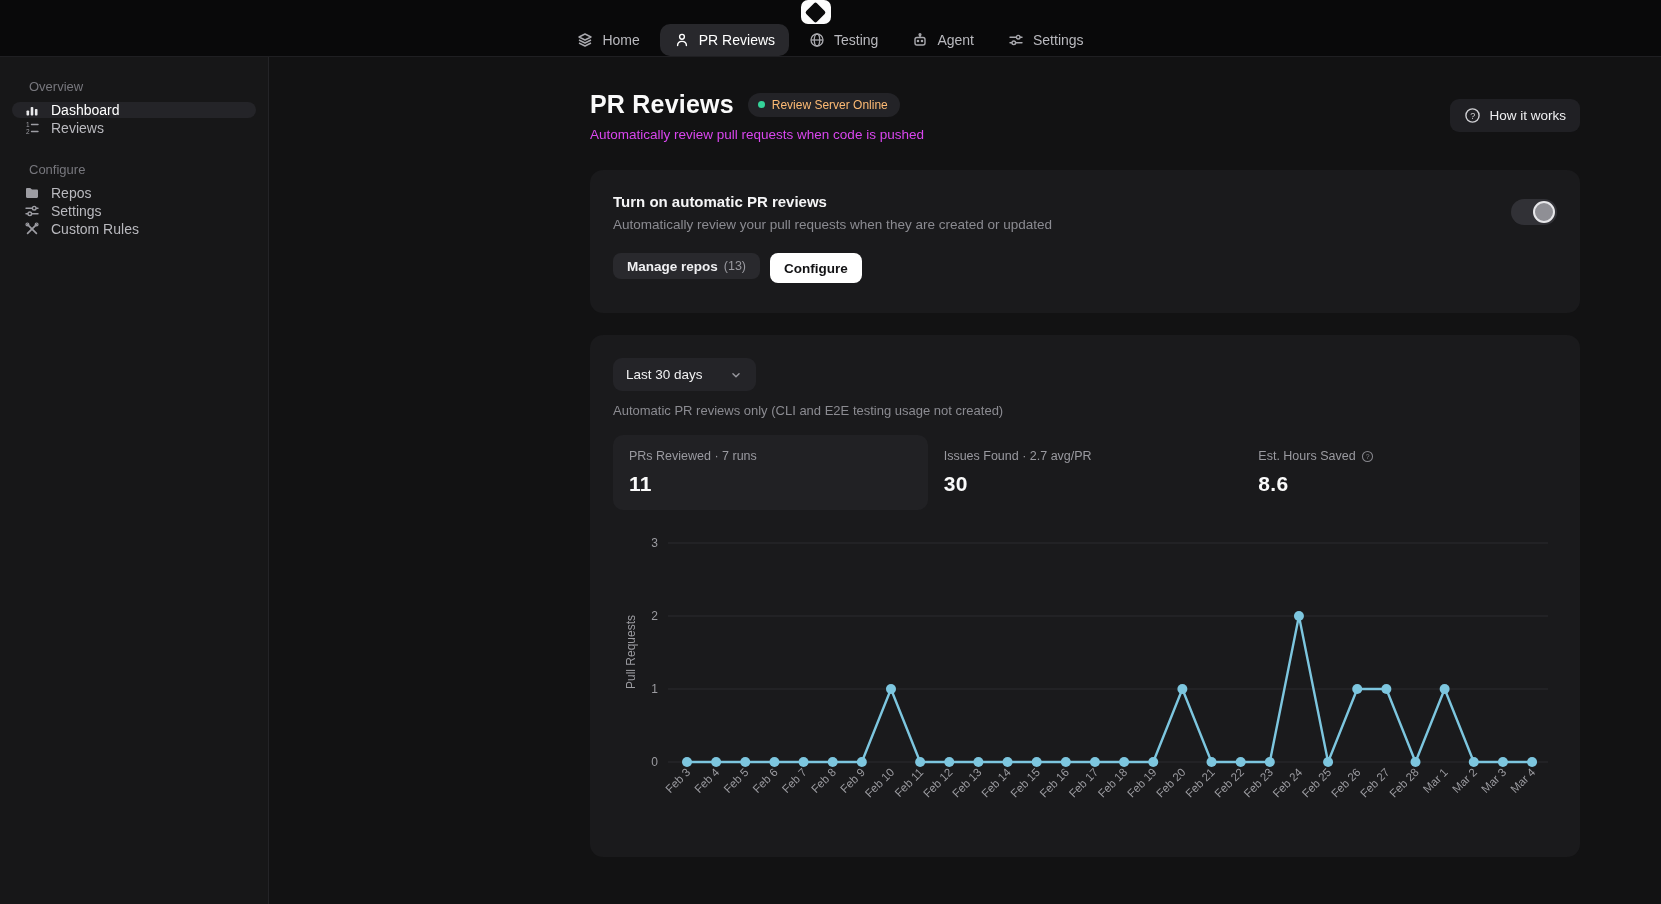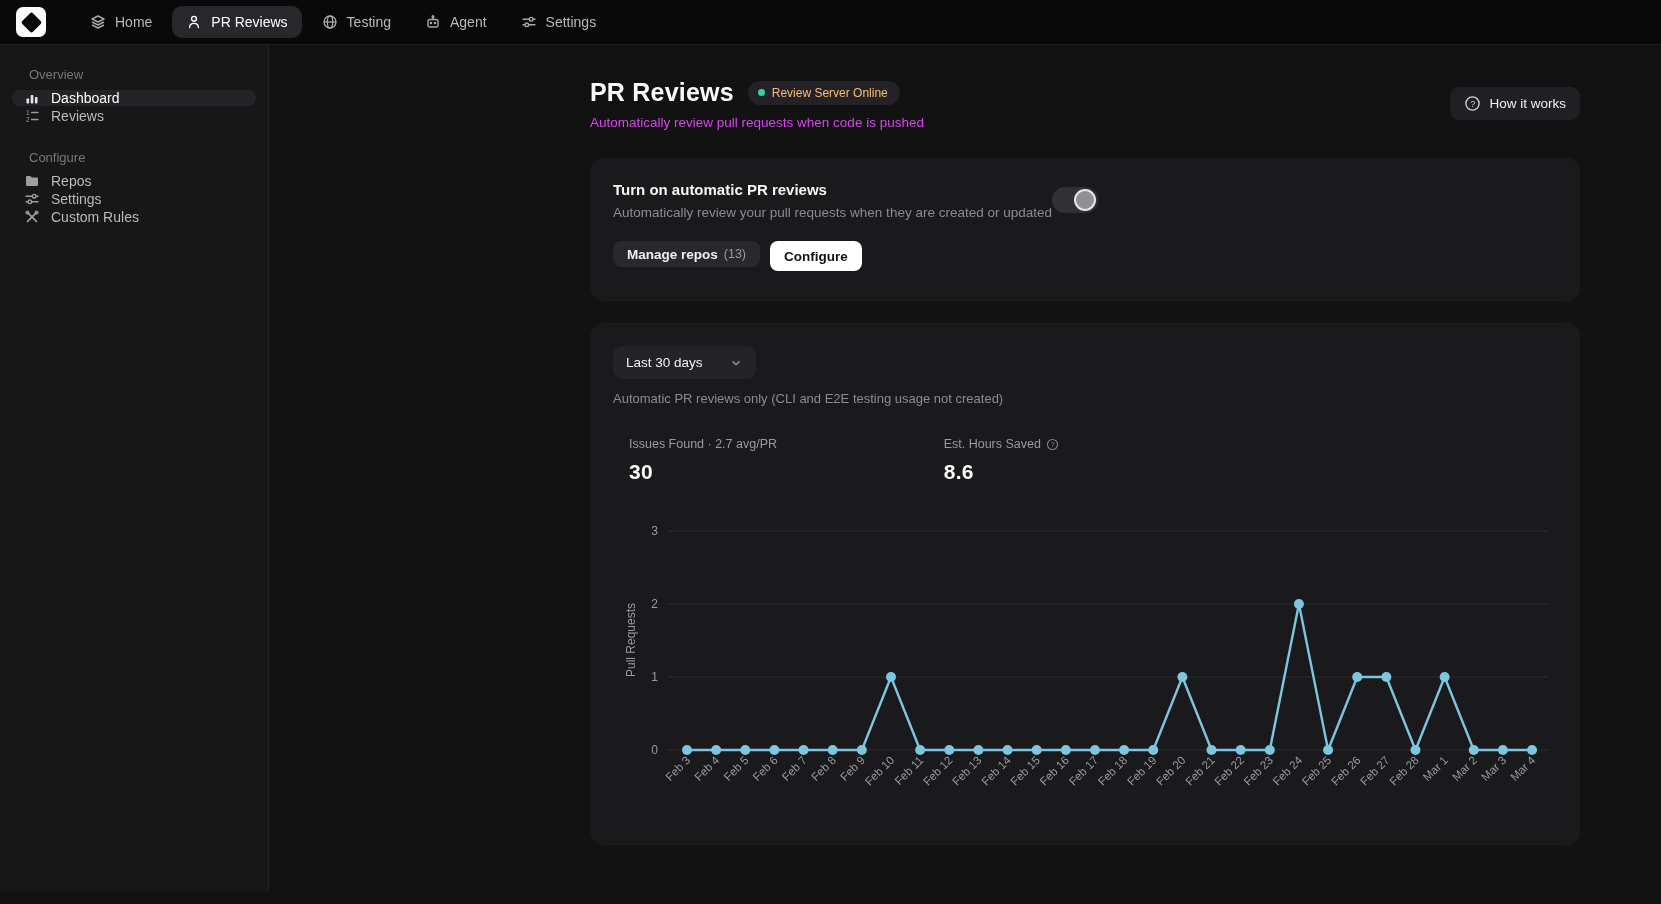--- a/index.html
+++ b/index.html
@@ -7,22 +7,22 @@
   body {
     width:1661px; height:904px; overflow:hidden;
     background:#121213; color:#f2f2f3;
     font-family:"Liberation Sans", sans-serif;
     -webkit-font-smoothing:antialiased;
   }
   svg { display:block; }
 
   
   .topnav {
-    height:45px; background:#09090a; border-bottom:1px solid #1f1f22;
-    display:flex; align-items:center; padding:0 16px;
+    height:57px; background:#09090a; border-bottom:1px solid #1f1f22;
+    display:flex; align-items:center; padding:0 16px;flex-direction:column;
   }
   .logo {
     width:30px; height:30px; background:#fcfcfc; border-radius:7px;
     display:flex; align-items:center; justify-content:center; margin-right:30px;
   }
   .logo-diamond { width:15px; height:15px; background:#0a0a0b; transform:rotate(45deg); border-radius:2px; }
   .nav-items { display:flex; align-items:center; gap:6px; }
   .nav-item {
     display:flex; align-items:center; gap:9px; padding:8px 14px; border-radius:10px;
     color:#b9b9be; font-size:14px; cursor:pointer; white-space:nowrap;
@@ -65,21 +65,21 @@
     color:#f0f0f2; font-size:13.5px; padding:8px 14px; cursor:pointer; margin-top:9px;
     font-family:inherit;
   }
   .help-btn .icn { color:#d0d0d4; display:flex; }
 
   
   .card {
     background:#1a1a1c; border-radius:13px; padding:23px; position:relative;
   }
   .card-auto { margin-top:28px; height:143px; }
-  .card-auto-head { display:flex; align-items:flex-start; }
+  .card-auto-head { display:flex; justify-content:space-between; align-items:flex-start; }
   .card-h2 { margin:0; font-size:15px; font-weight:700; color:#f5f5f6; }
   .card-desc { margin:7px 0 0; font-size:13.5px; color:#8b8b91; }
   .btn-row { display:flex; gap:10px; margin-top:21px; }
   .btn-dark {
     display:flex; align-items:center; gap:6px; background:#29292d; border:none; border-radius:8px;
     color:#f0f0f2; font-size:13.5px; font-weight:600; padding:7px 14px; height:26px; cursor:pointer;
     font-family:inherit;
   }
   .btn-dark .count { color:#9a9aa0; font-weight:400; font-size:12.5px; }
   .btn-light {
@@ -283,20 +283,26 @@
           <span>Last 30 days</span>
           <span class="icn">
             <svg width="14" height="14" viewBox="0 0 16 16" fill="none" stroke="currentColor" stroke-width="1.6" stroke-linecap="round" stroke-linejoin="round">
                 <path d="M4.5 6.5 L8 10 L11.5 6.5"></path>
               </svg>
           </span>
         </button>
         <p class="usage-note">Automatic PR reviews only (CLI and E2E testing usage not created)</p>
 
         <div class="stats">
+          <div class="stat highlight">
+            <div class="stat-label">
+                <span>PRs Reviewed · 7 runs</span>
+              </div>
+            <div class="stat-value">11</div>
+          </div>
           <div class="stat">
             <div class="stat-label">
                 <span>Issues Found · 2.7 avg/PR</span>
               </div>
             <div class="stat-value">30</div>
           </div>
           <div class="stat">
             <div class="stat-label">
               <span>Est. Hours Saved</span>
               <span class="icn">

